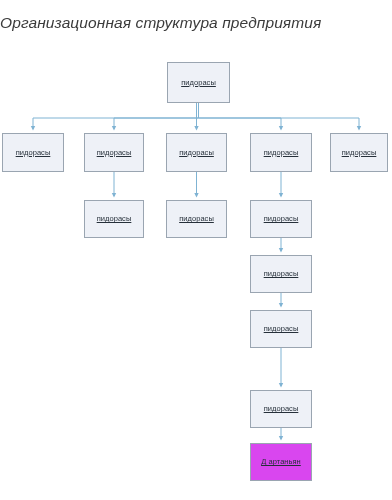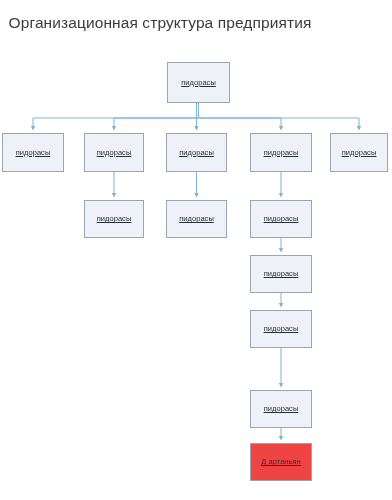--- a/index.html
+++ b/index.html
@@ -26,20 +26,21 @@
     position: absolute;
     left: 0;
     top: 14px;
     width: 320px;
     text-align: center;
     font-size: 15.5px;
     color: #3b3b3b;
     font-family: "Liberation Sans", sans-serif;
     letter-spacing: 0.1px;
     white-space: nowrap;
+    font-style: italic;
   }
   #connector-layer {
     position: absolute;
     left: 0;
     top: 0;
     width: 392px;
     height: 500px;
     pointer-events: none;
   }
   .node {
@@ -121,16 +122,16 @@
     </div>
     <div class="node" style="left: 250px; top: 255px; width: 62px; height: 38px; background: rgb(238, 241, 247); border-color: rgb(154, 165, 177); color: rgb(38, 48, 58);">
       <span class="node-label">пидорасы</span>
     </div>
     <div class="node" style="left: 250px; top: 310px; width: 62px; height: 38px; background: rgb(238, 241, 247); border-color: rgb(154, 165, 177); color: rgb(38, 48, 58);">
       <span class="node-label">пидорасы</span>
     </div>
     <div class="node" style="left: 250px; top: 390px; width: 62px; height: 38px; background: rgb(238, 241, 247); border-color: rgb(154, 165, 177); color: rgb(38, 48, 58);">
       <span class="node-label">пидорасы</span>
     </div>
-    <div class="node" style="left: 250px; top: 443px; width: 62px; height: 38px; background: #ef4444; border-color: rgb(154, 165, 177); color: rgb(38, 48, 58);">
+    <div class="node" style="left: 250px; top: 443px; width: 62px; height: 38px; background: #d946ef; border-color: rgb(154, 165, 177); color: rgb(38, 48, 58);">
       <span class="node-label">Д артаньян</span>
     </div>
   </div>
 
 </body></html>

